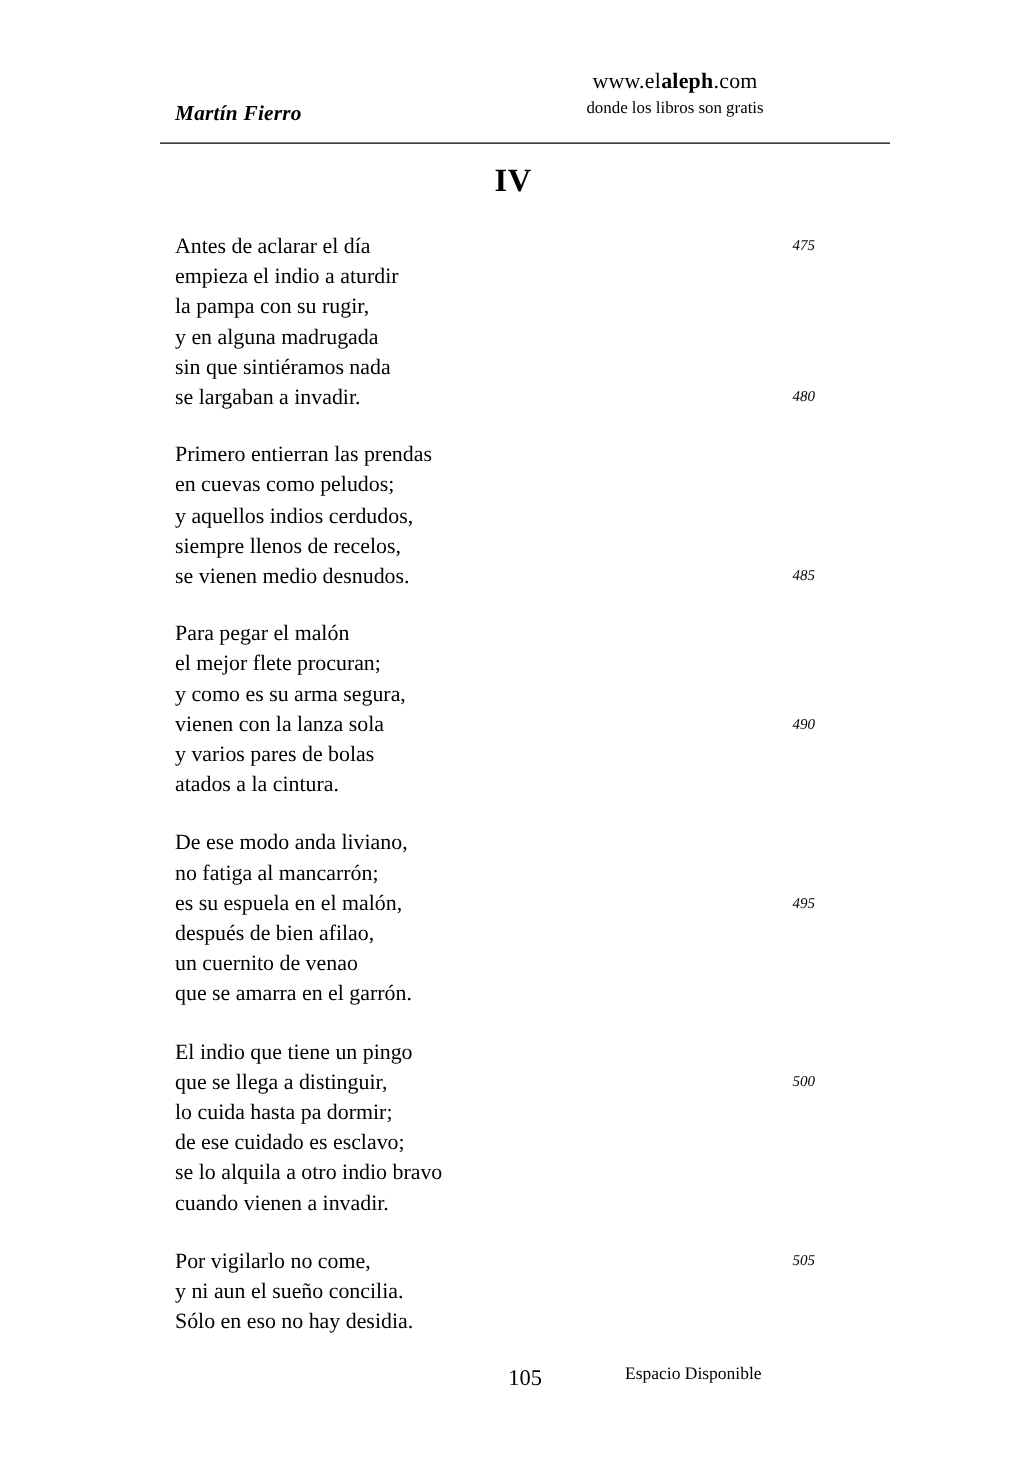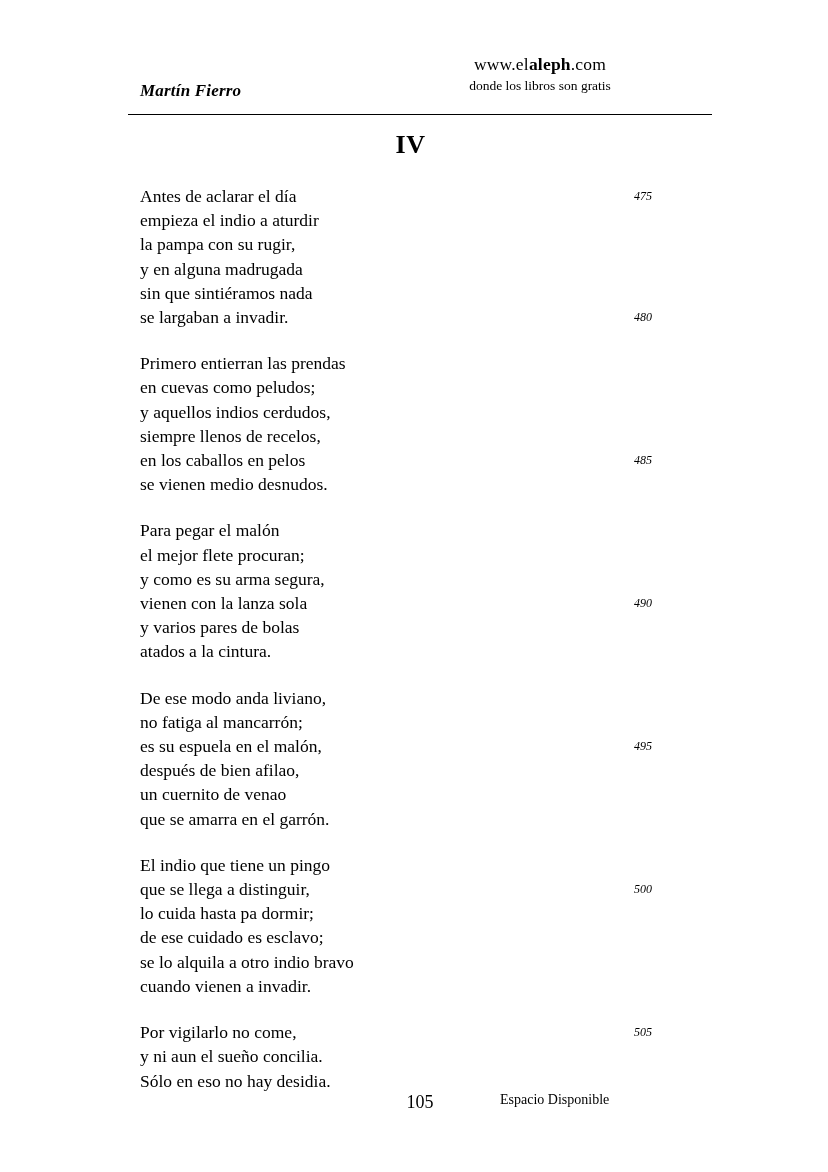--- a/index.html
+++ b/index.html
@@ -159,21 +159,21 @@
         <div class="line"><span class="text">la pampa con su rugir,</span></div>
         <div class="line"><span class="text">y en alguna madrugada</span></div>
         <div class="line"><span class="text">sin que sintiéramos nada</span></div>
         <div class="line"><span class="text">se largaban a invadir.</span><span class="lineno">480</span></div>
       </div>
       <div class="stanza">
         <div class="line"><span class="text">Primero entierran las prendas</span></div>
         <div class="line"><span class="text">en cuevas como peludos;</span></div>
         <div class="line"><span class="text">y aquellos indios cerdudos,</span></div>
         <div class="line"><span class="text">siempre llenos de recelos,</span></div>
-        <div class="line"><span class="text">en los caballos en pelos</span><span class="lineno">485</span></div>
+        <div class="line"><span class="lineno">485</span></div>
         <div class="line"><span class="text">se vienen medio desnudos.</span></div>
       </div>
       <div class="stanza">
         <div class="line"><span class="text">Para pegar el malón</span></div>
         <div class="line"><span class="text">el mejor flete procuran;</span></div>
         <div class="line"><span class="text">y como es su arma segura,</span></div>
         <div class="line"><span class="text">vienen con la lanza sola</span><span class="lineno">490</span></div>
         <div class="line"><span class="text">y varios pares de bolas</span></div>
         <div class="line"><span class="text">atados a la cintura.</span></div>
       </div>

